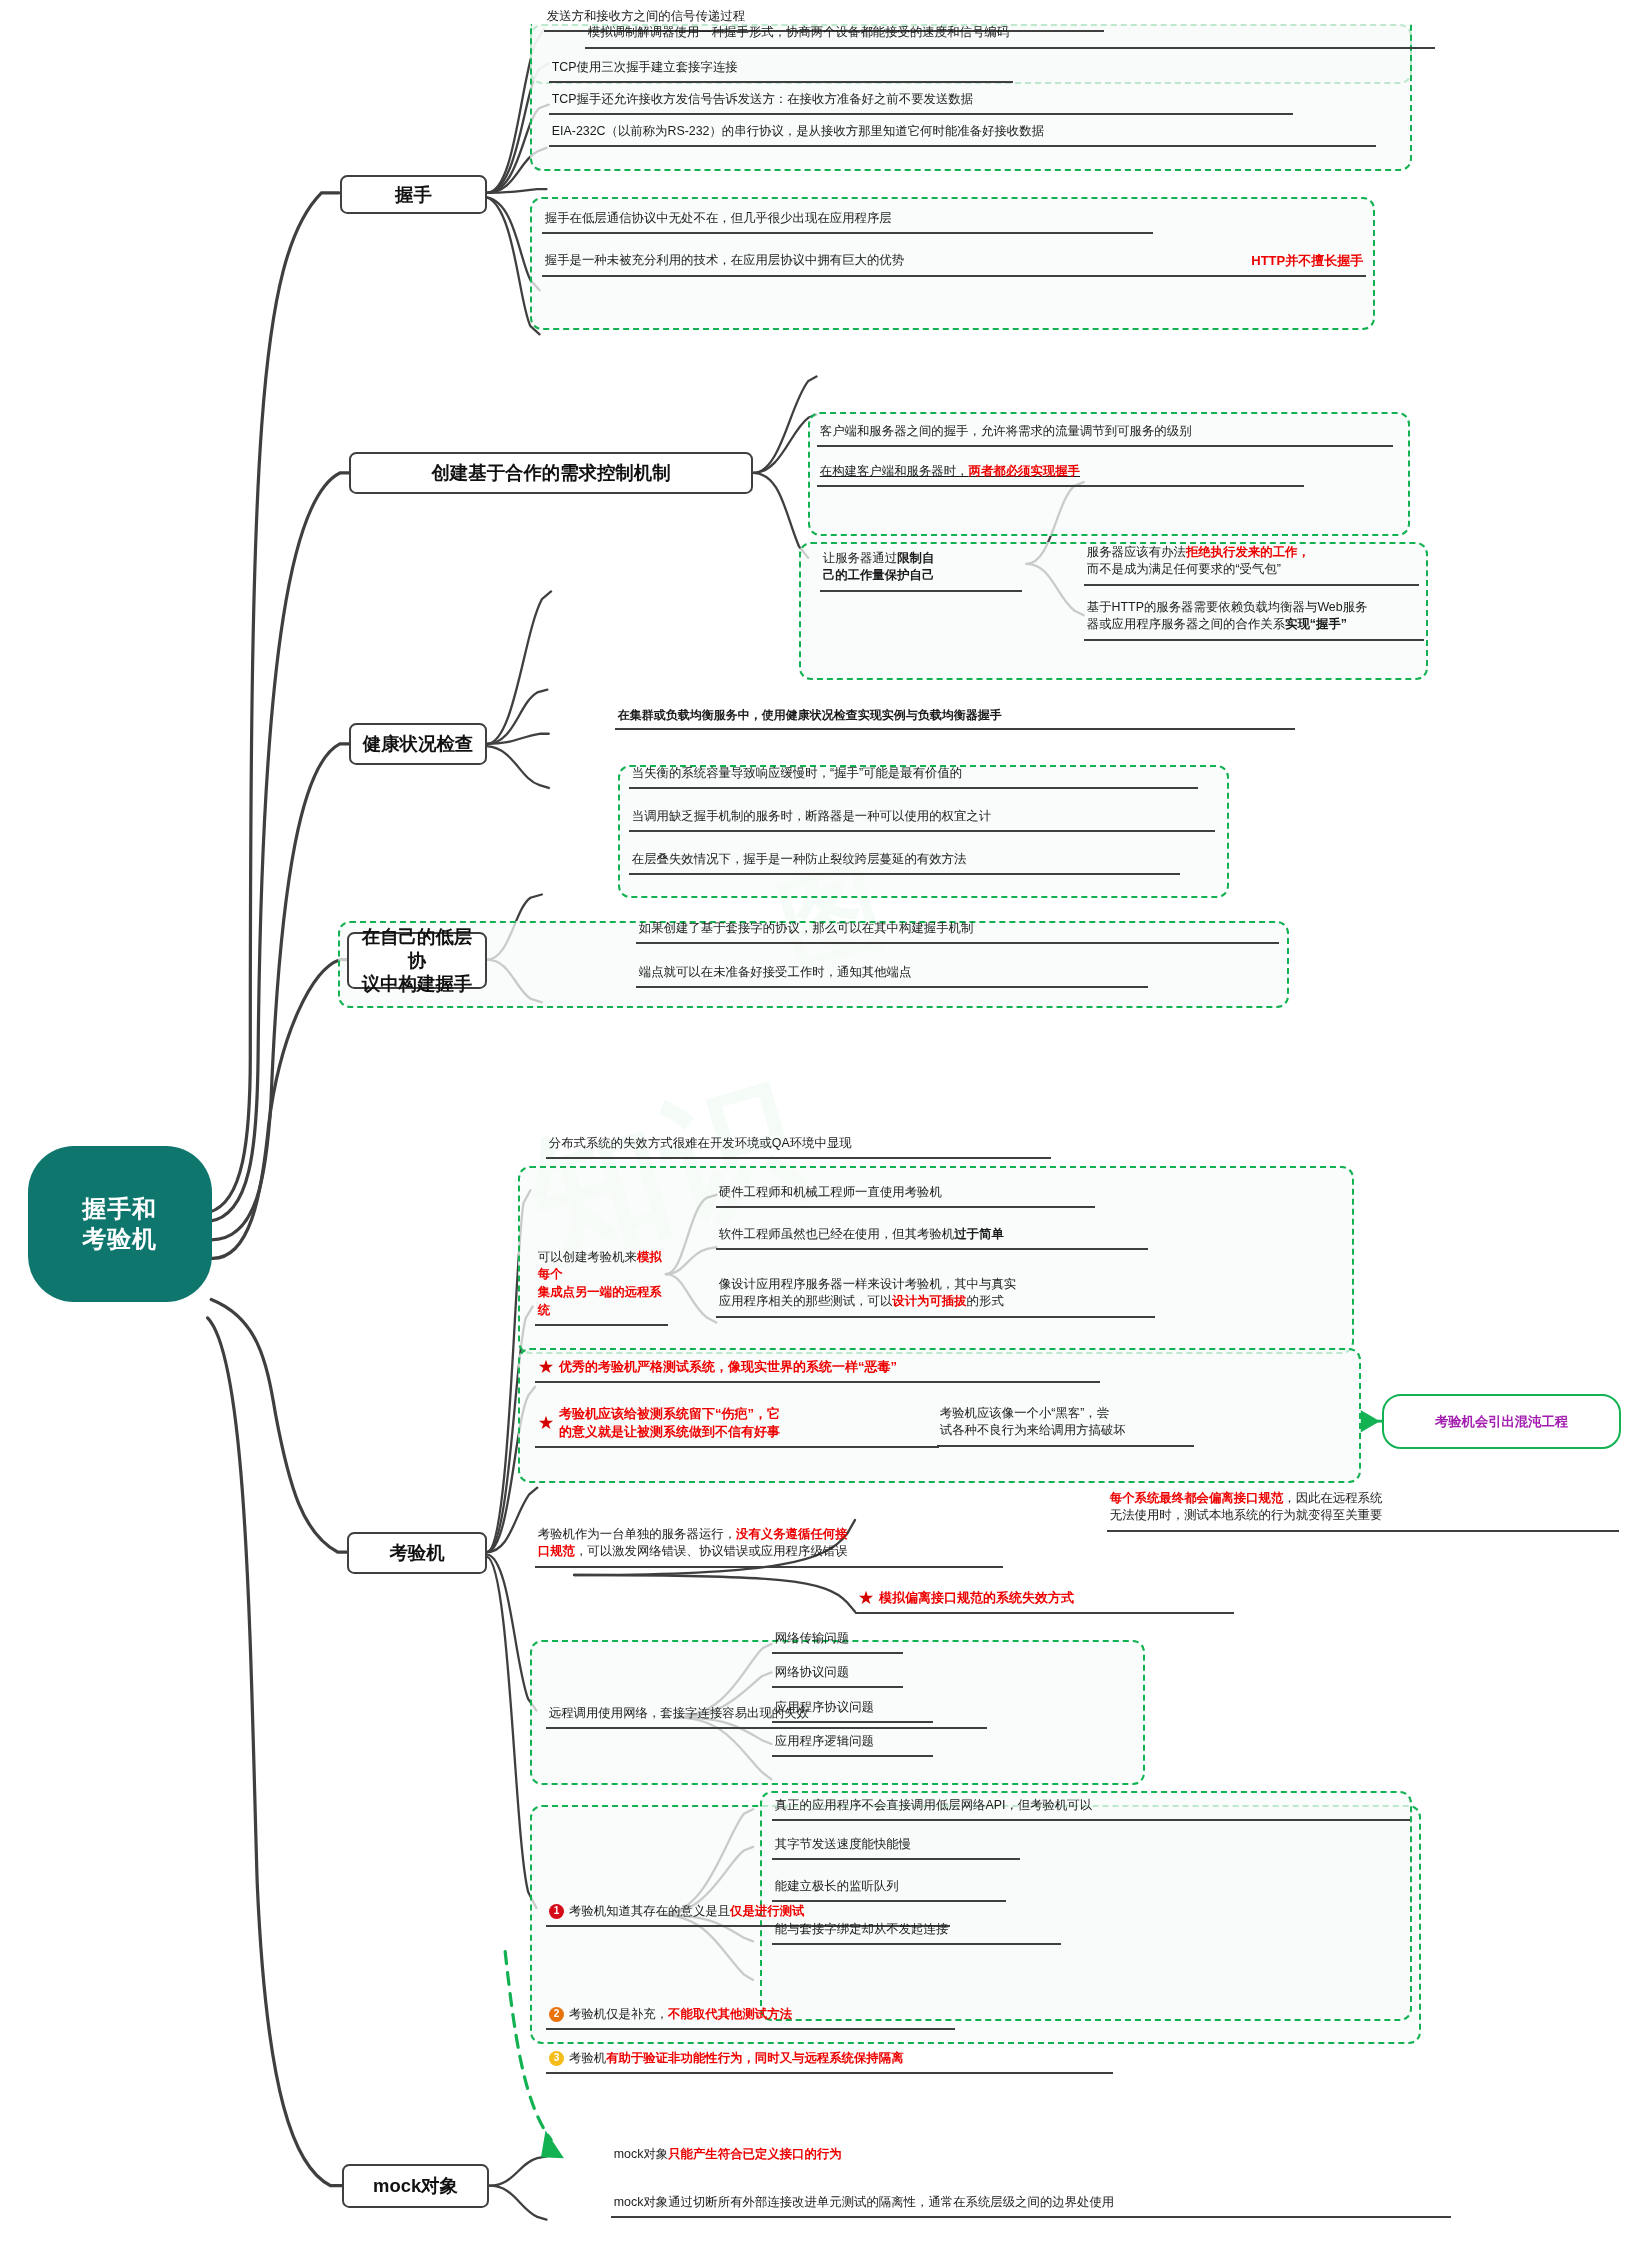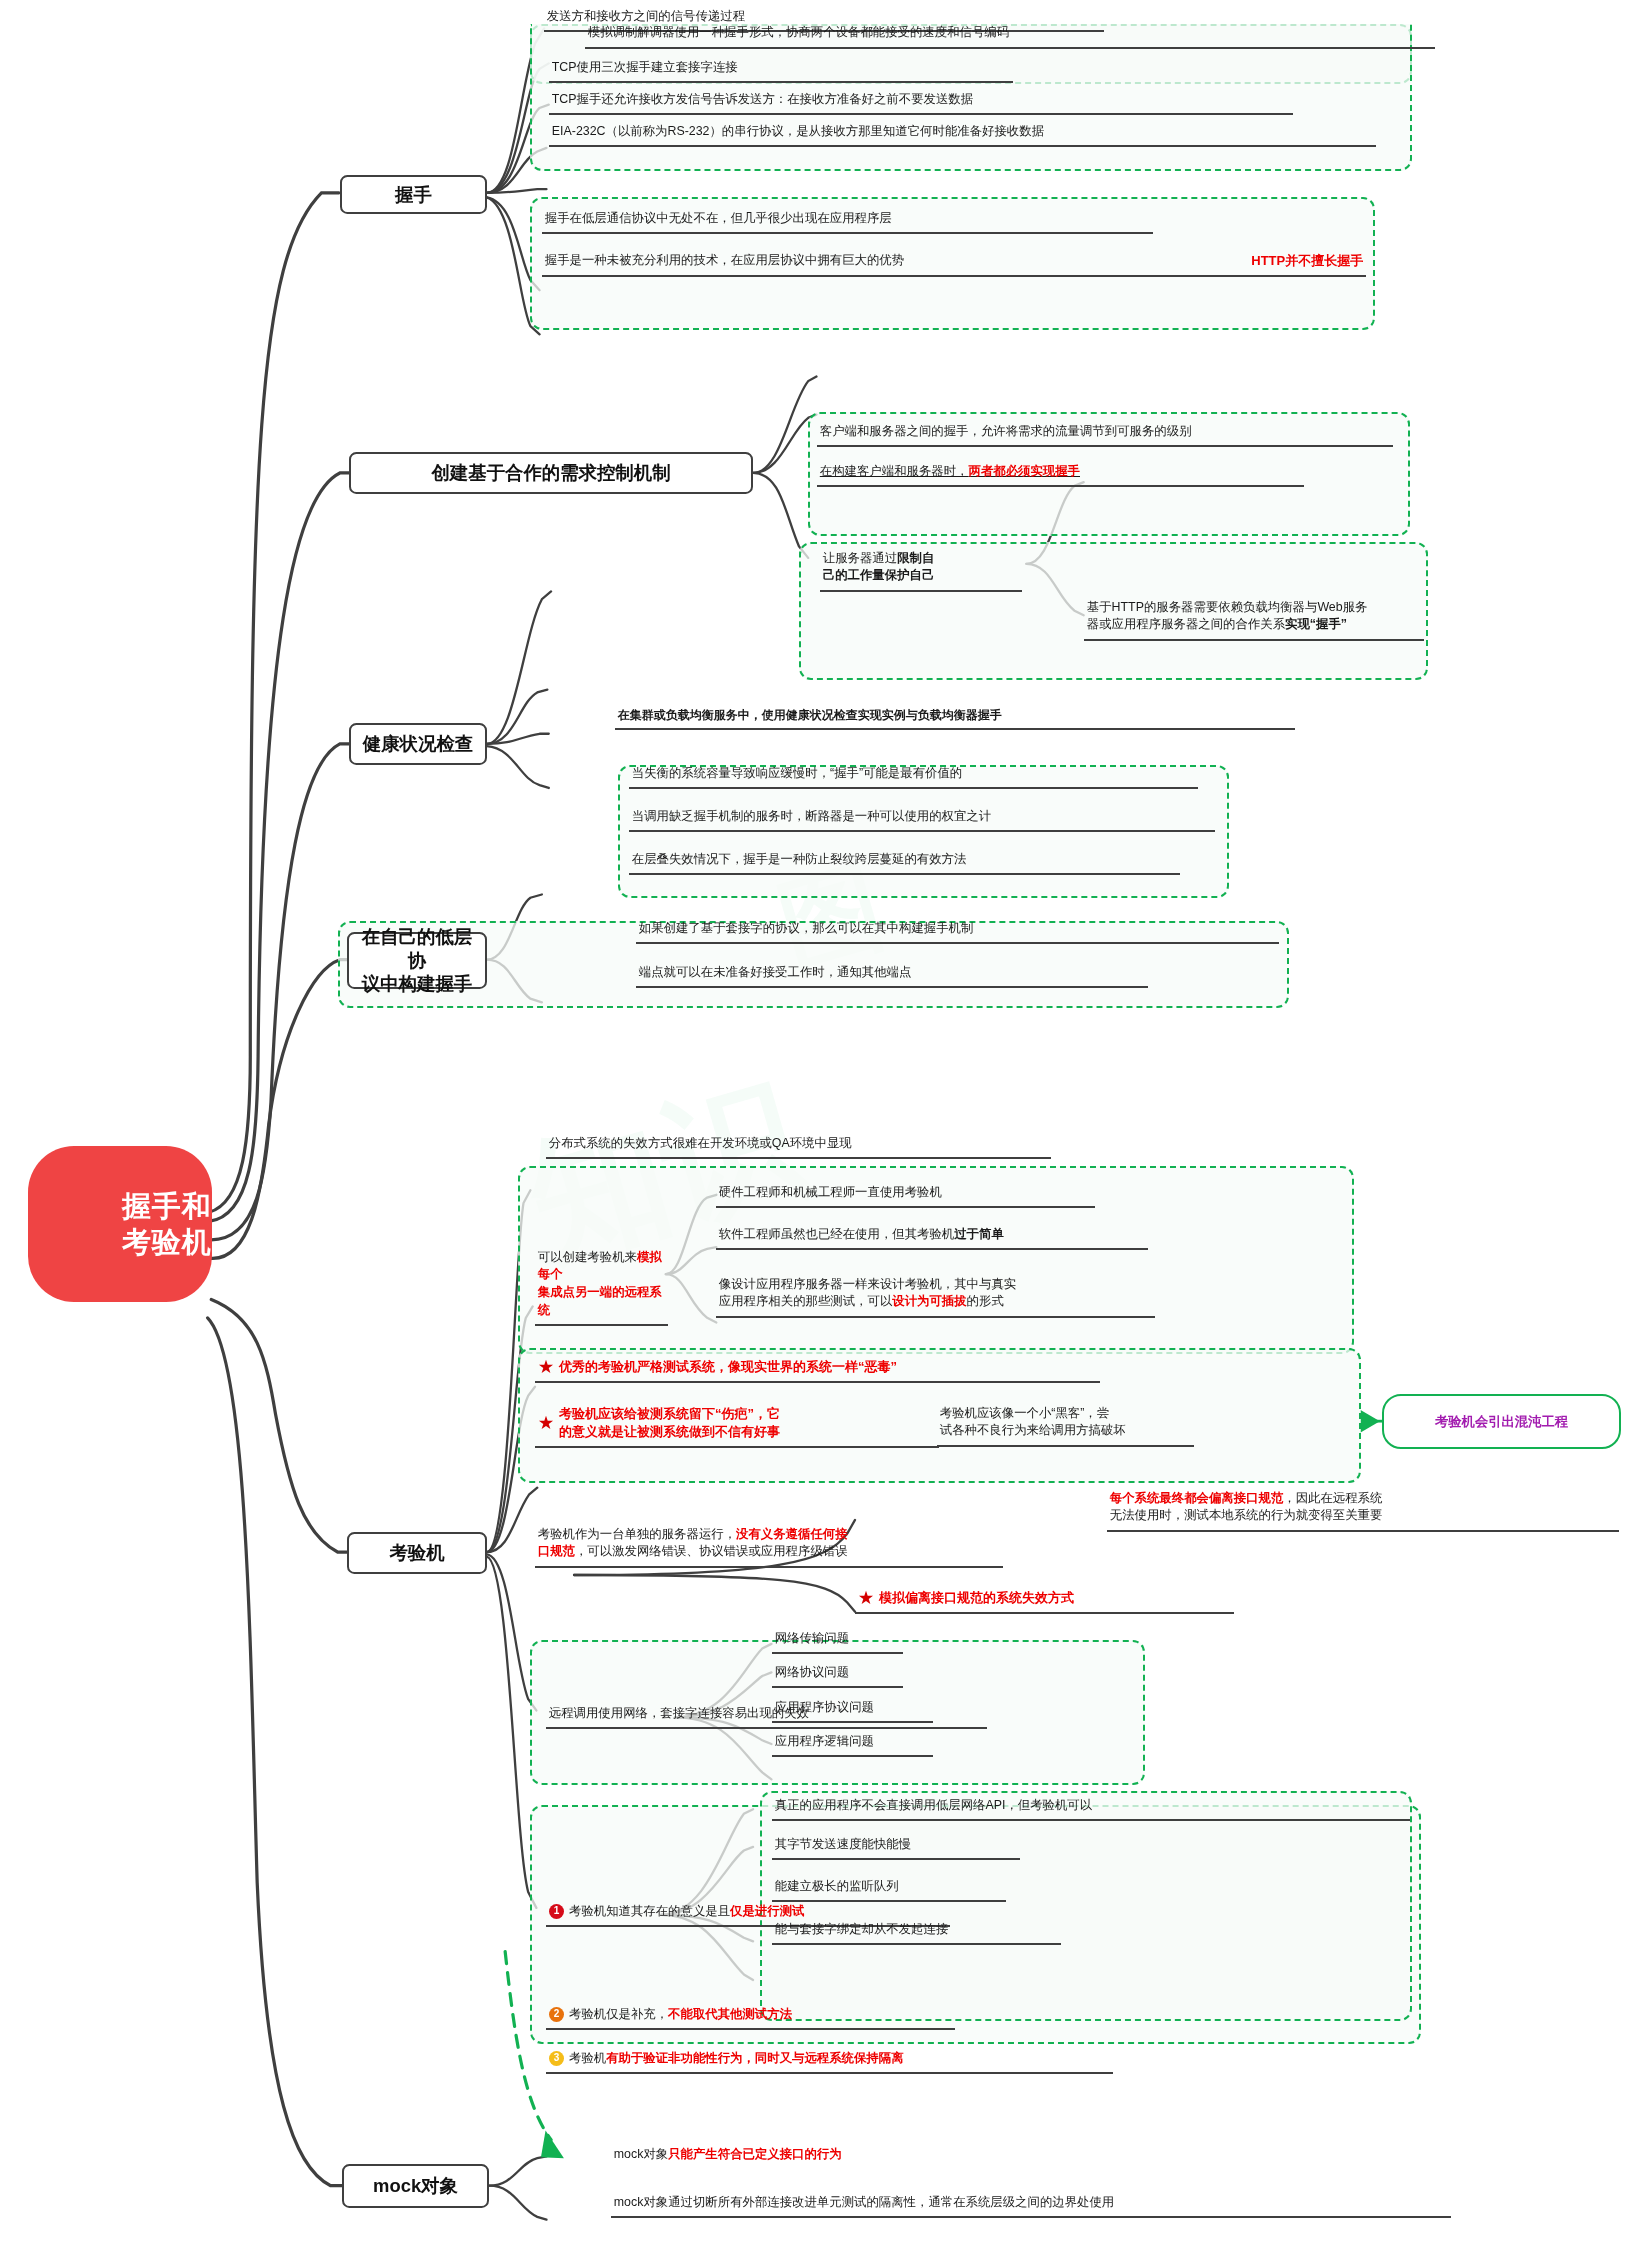--- a/index.html
+++ b/index.html
@@ -19,29 +19,29 @@
     position: absolute; left: 0; top: 0;
     width: 1649px; height: 2261px;
     pointer-events: none;
   }
   .node {
     position: absolute;
     z-index: 5;
   }
   
   .root {
-    background: #ef4444;
+    background: #0f766e;
     color: #ffffff;
     border-radius: 46px;
     display: flex;
     align-items: center;
-    justify-content: flex-end;
+    justify-content: center;
     text-align: center;
     font-weight: bold;
-    font-size: 29px;
+    font-size: 24px;
     line-height: 1.25;
     letter-spacing: 0.9px;
   }
   
   .lvl1 {
     background: #ffffff;
     border: 2.3px solid #3f3f3f;
     border-radius: 7.3px;
     display: flex;
     align-items: center;
@@ -259,20 +259,24 @@
     <span>在构建客户端和服务器时，</span>
       <span class="red">两者都必须实现握手</span>
   </div>
 
   <div class="gbox" style="left:799px; top:542px; width:629px; height:138px;"></div>
   <div class="node leaf noline" style="left:820px; top:546px; width:202px; display:block; border-bottom:2.3px solid #3f3f3f;">
     <div><span>让服务器通过</span><b>限制自</b></div>
     <div><b>己的工作量保护自己</b></div>
   </div>
 
+  <div class="node leaf noline" style="left:1084px; top:540px; width:335px; display:block; border-bottom:2.3px solid #3f3f3f;">
+    <div><span>服务器应该有办法</span><span class="red">拒绝执行发来的工作，</span></div>
+    <div><span>而不是成为满足任何要求的“受气包”</span></div>
+  </div>
 
   <div class="node leaf noline" style="left:1084px; top:595px; width:340px; display:block; border-bottom:2.3px solid #3f3f3f;">
     <div><span>基于HTTP的服务器需要依赖负载均衡器与Web服务</span></div>
     <div><span>器或应用程序服务器之间的合作关系</span><b>实现“握手”</b></div>
   </div>
 
   <div class="node lvl1" style="left:349px; top:723px; width:138px; height:42px;">
     <span>健康状况检查</span>
   </div>
 

